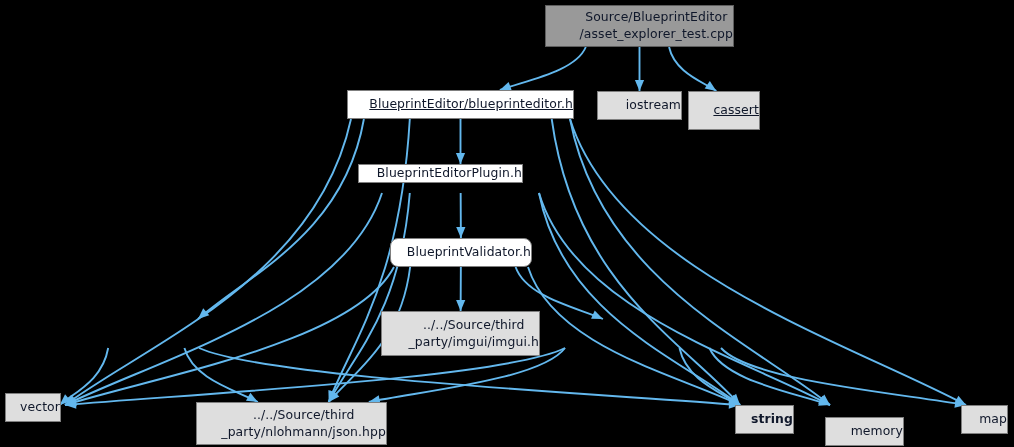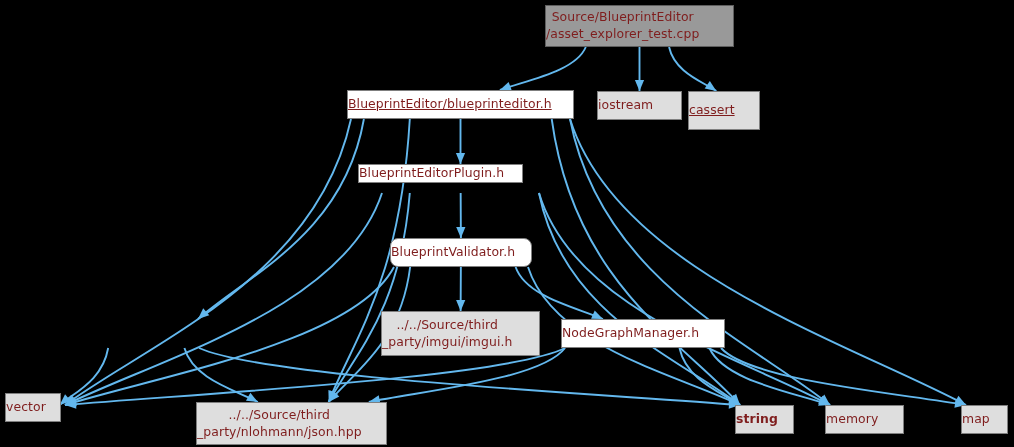--- a/index.html
+++ b/index.html
@@ -1,21 +1,21 @@
 <!DOCTYPE html>
 <html><head>
 <meta charset="utf-8">
 <style>
   html,body{margin:0;padding:0;background:#000;}
   #graph{position:relative;width:1014px;height:447px;background:#000;overflow:hidden;
          font-family:"DejaVu Sans","Liberation Sans",sans-serif;}
   #edges{position:absolute;left:0;top:0;width:1014px;height:447px;}
   .node{position:absolute;box-sizing:border-box;display:flex;align-items:center;
-        justify-content:flex-start;text-align:center;border:1px solid #7f7f7f;
-        font-size:12.4px;color:#7f1d1d;line-height:1.35;letter-spacing:0.1px;
+        justify-content:flex-end;text-align:center;border:1px solid #7f7f7f;
+        font-size:12.4px;color:#0f172a;line-height:1.35;letter-spacing:0.1px;
         white-space:pre;z-index:5;}
   .n-root{background:#999999;border:1px solid #5e5e5e;}
   .n-hdr{background:#ffffff;}
   .n-sys{background:#dedede;}
 </style>
 </head>
 <body>
 
 <div id="graph">
   <svg id="edges" viewBox="0 0 1014 447" xmlns="http://www.w3.org/2000/svg">
@@ -78,20 +78,19 @@
     </svg>
 <div class="node n-root" style="left: 545px; top: 5px; width: 189px; height: 42px;"><span>Source/BlueprintEditor
 /asset_explorer_test.cpp</span></div>
     <div class="node n-hdr" style="left: 347px; top: 90px; width: 227px; height: 29px; text-decoration: underline;"><span>BlueprintEditor/blueprinteditor.h</span></div>
     <div class="node n-sys" style="left: 597px; top: 91px; width: 85px; height: 29px;"><span>iostream</span></div>
     <div class="node n-sys" style="left: 688px; top: 91px; width: 72px; height: 39px; text-decoration: underline;"><span>cassert</span></div>
     <div class="node n-hdr" style="left: 358px; top: 164px; width: 165px; height: 19px;"><span>BlueprintEditorPlugin.h</span></div>
     <div class="node n-hdr" style="left: 390px; top: 238px; width: 142px; height: 29px; border-radius: 8px;"><span>BlueprintValidator.h</span></div>
     <div class="node n-sys" style="left: 381px; top: 311px; width: 159px; height: 45px;"><span>../../Source/third
 _party/imgui/imgui.h</span></div>
-    <div class="node n-hdr" style="left: 561px; top: 319px; width: 164px; height: 29px;"><span>NodeGraphManager.h</span></div>
     <div class="node n-sys" style="left: 5px; top: 393px; width: 56px; height: 29px;"><span>vector</span></div>
     <div class="node n-sys" style="left: 196px; top: 402px; width: 191px; height: 43px;"><span>../../Source/third
 _party/nlohmann/json.hpp</span></div>
     <div class="node n-sys" style="left: 735px; top: 405px; width: 59px; height: 29px; font-weight: bold;"><span>string</span></div>
-    <div class="node n-sys" style="left: 825px; top: 405px; width: 79px; height: 29px;"><span>memory</span></div>
+    <div class="node n-sys" style="left: 825px; top: 417px; width: 79px; height: 29px;"><span>memory</span></div>
     <div class="node n-sys" style="left: 961px; top: 405px; width: 47px; height: 29px;"><span>map</span></div>
   </div>
 
 </body></html>

